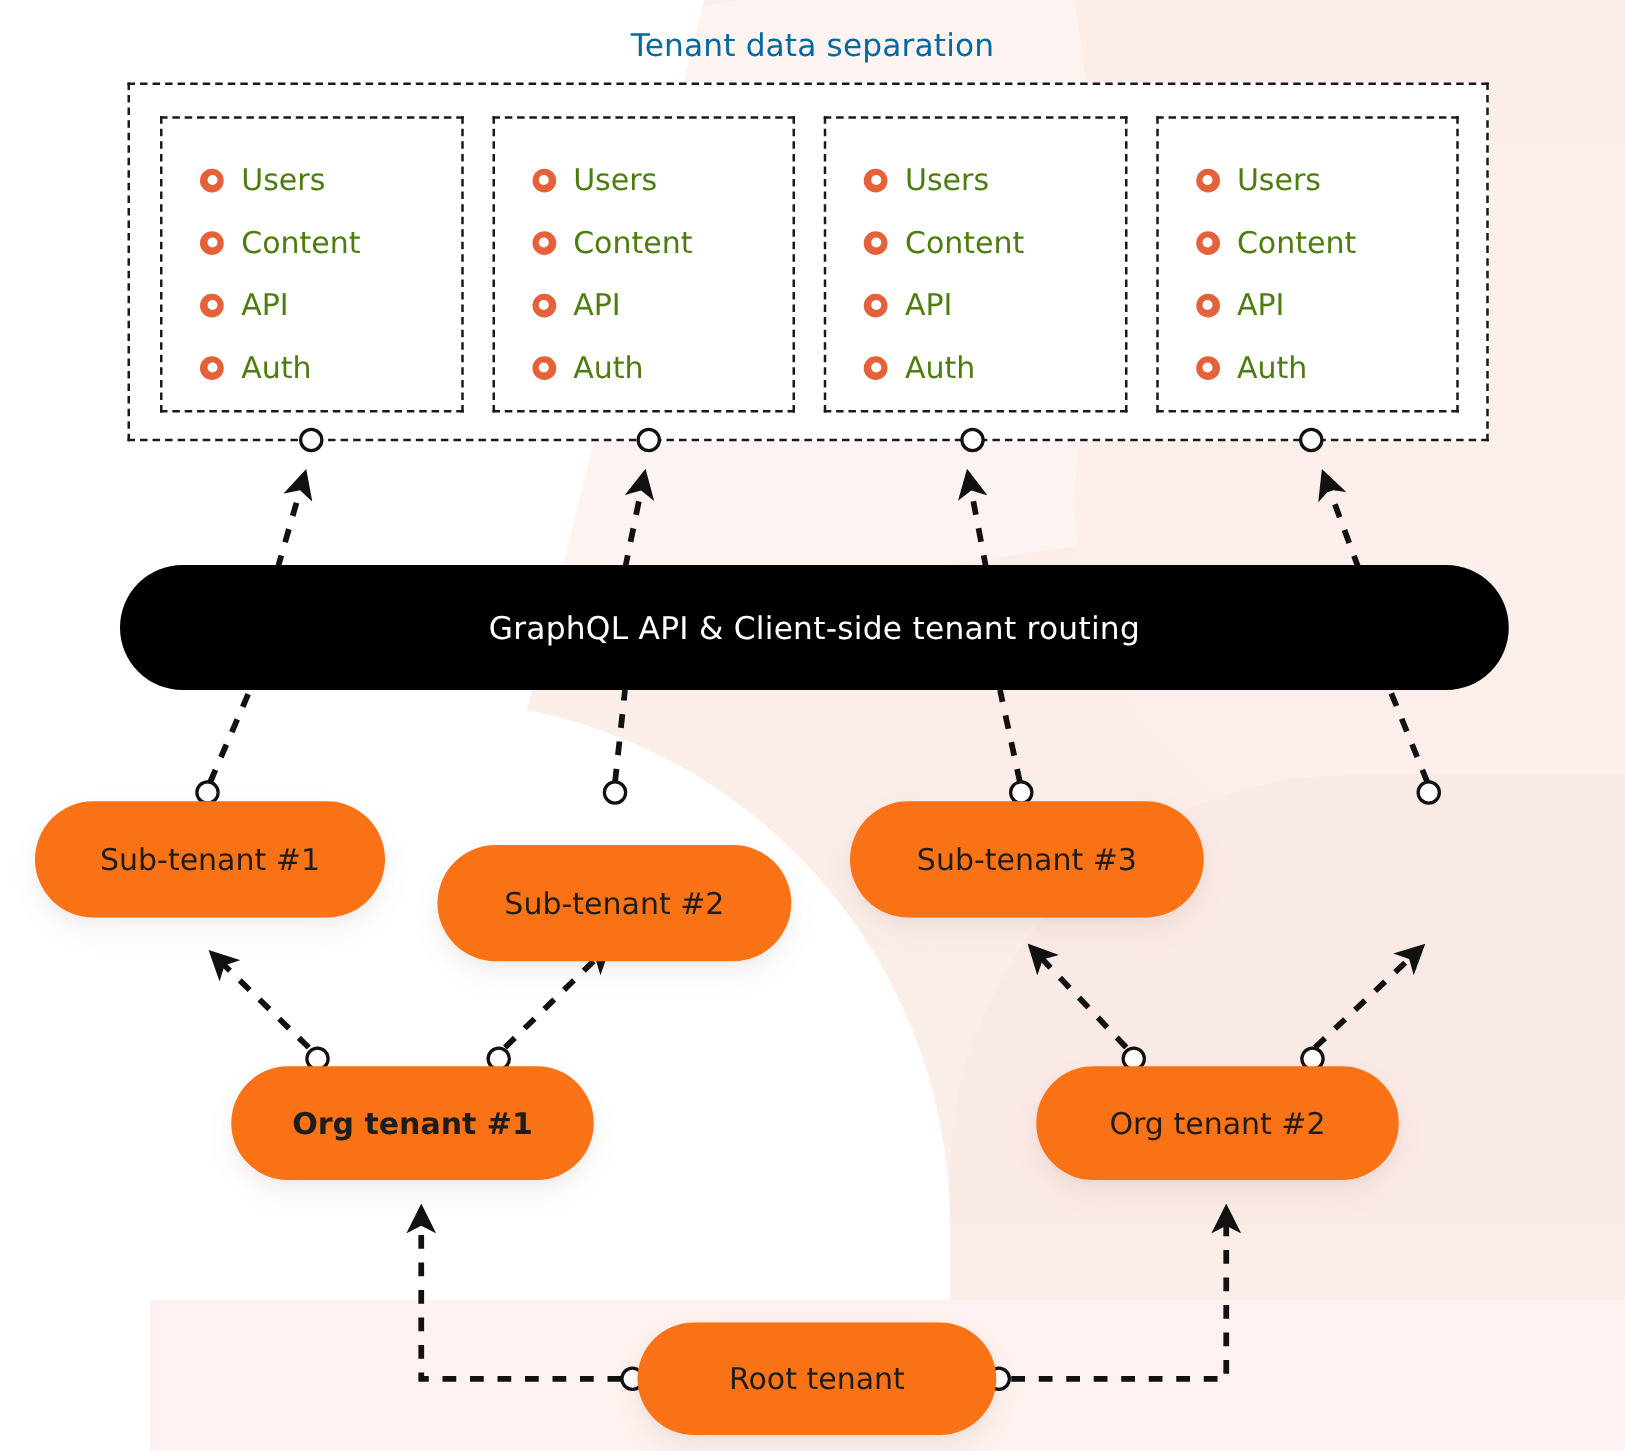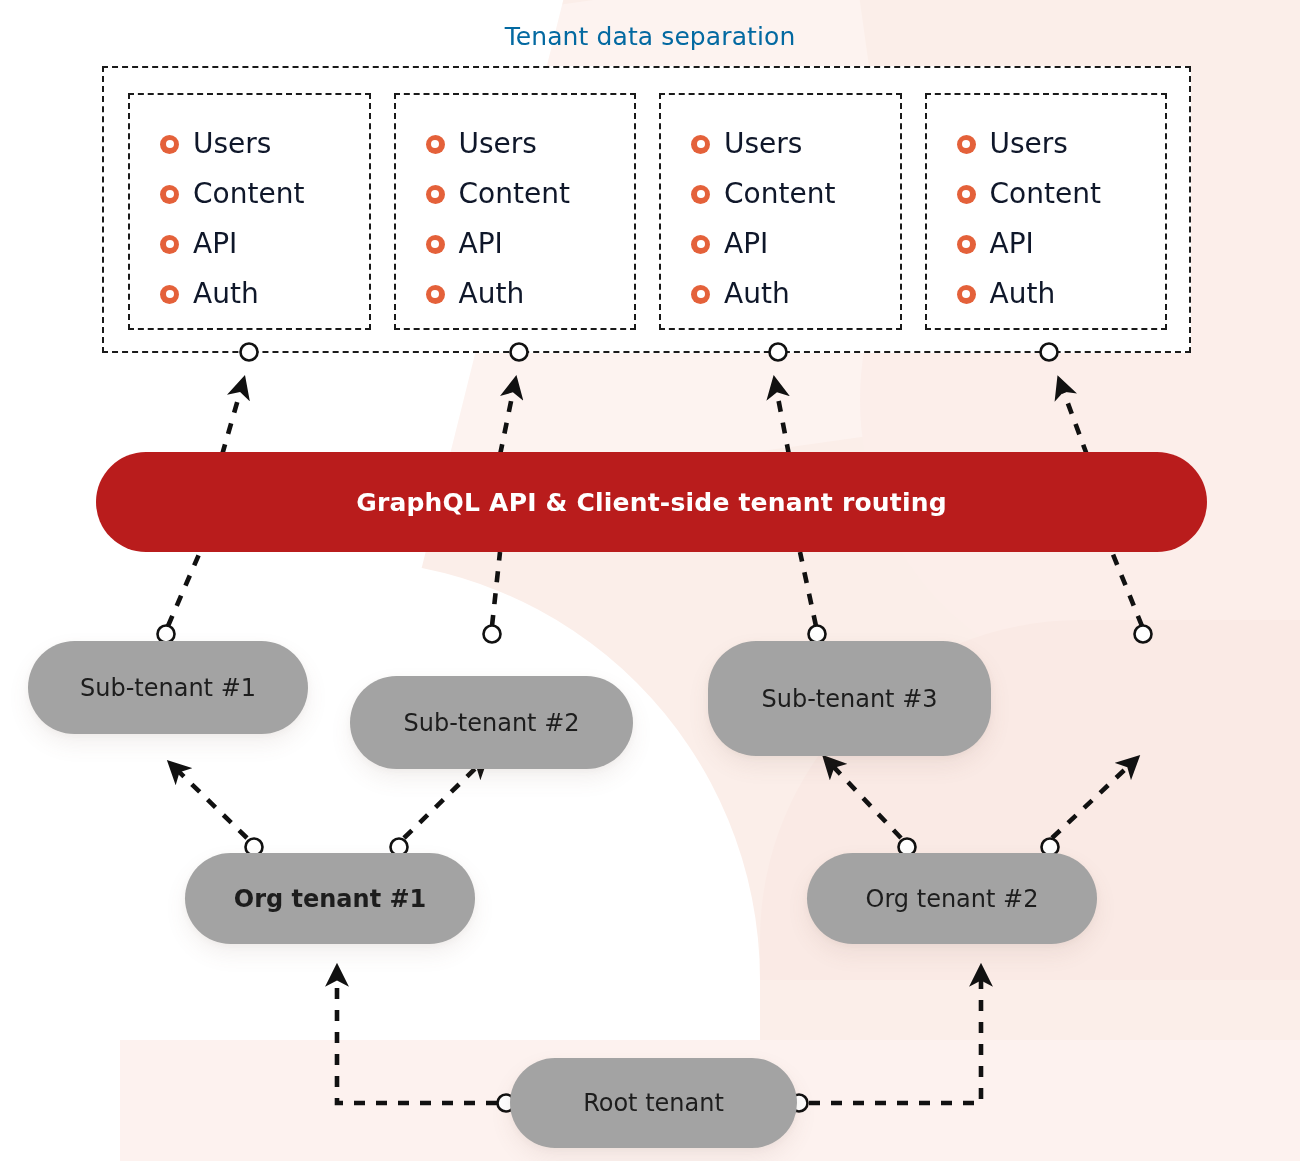--- a/index.html
+++ b/index.html
@@ -111,59 +111,58 @@
   }
   .svc-dot::after {
     content: "";
     position: absolute;
     left: 5.5px; top: 5.5px;
     width: 8px; height: 8px;
     border-radius: 50%;
     background: #ffffff;
   }
   .svc-label {
-    font-size: 28px;
-    color: #0f172a;
+    font-size: 24px;
+    color: #4d7c0f;
     line-height: 1;
   }
 
   
   .api-bar {
     position: absolute;
     left: 96px; top: 452px;
     width: 1111px; height: 100px;
-    background: #b91c1c;
+    background: #000000;
     border-radius: 50px;
     display: flex;
     align-items: center;
     justify-content: center;
     color: #ffffff;
     font-size: 25px;
     letter-spacing: .2px;
-    font-weight: bold;
   }
 
   
   .node {
     position: absolute;
-    background: #a3a3a3;
+    background: #f97316;
     border-radius: 48px;
     display: flex;
     align-items: center;
     justify-content: center;
     font-size: 24px;
     color: #1d1d1d;
     box-shadow: 0 10px 22px rgba(120,90,80,.09), 0 2px 6px rgba(120,90,80,.05);
   }
   .sub1 { left: 28px;   top: 641px; width: 280px; height: 93px; }
   .sub2 { left: 350px;  top: 676px; width: 283px; height: 93px; }
-  .sub3 { left: 708px;  top: 641px; width: 283px; height: 115px; justify-content: center; }
+  .sub3 { left: 680px;  top: 641px; width: 283px; height: 93px; justify-content: center; }
   .sub4 { left: 995px;  top: 641px; width: 283px; height: 93px; }
   .org1 { left: 185px;  top: 853px; width: 290px; height: 91px; font-weight: bold; }
-  .org2 { left: 807px;  top: 853px; width: 290px; height: 91px; }
+  .org2 { left: 829px;  top: 853px; width: 290px; height: 91px; }
   .root { left: 510px;  top: 1058px; width: 287px; height: 90px; }
 </style>
 </head>
 <body>
 
 <div id="stage">
 
   <div class="bg-layer">
     <div class="blob blob-pink-mid"></div>
     <div class="blob blob-pink-round"></div>

